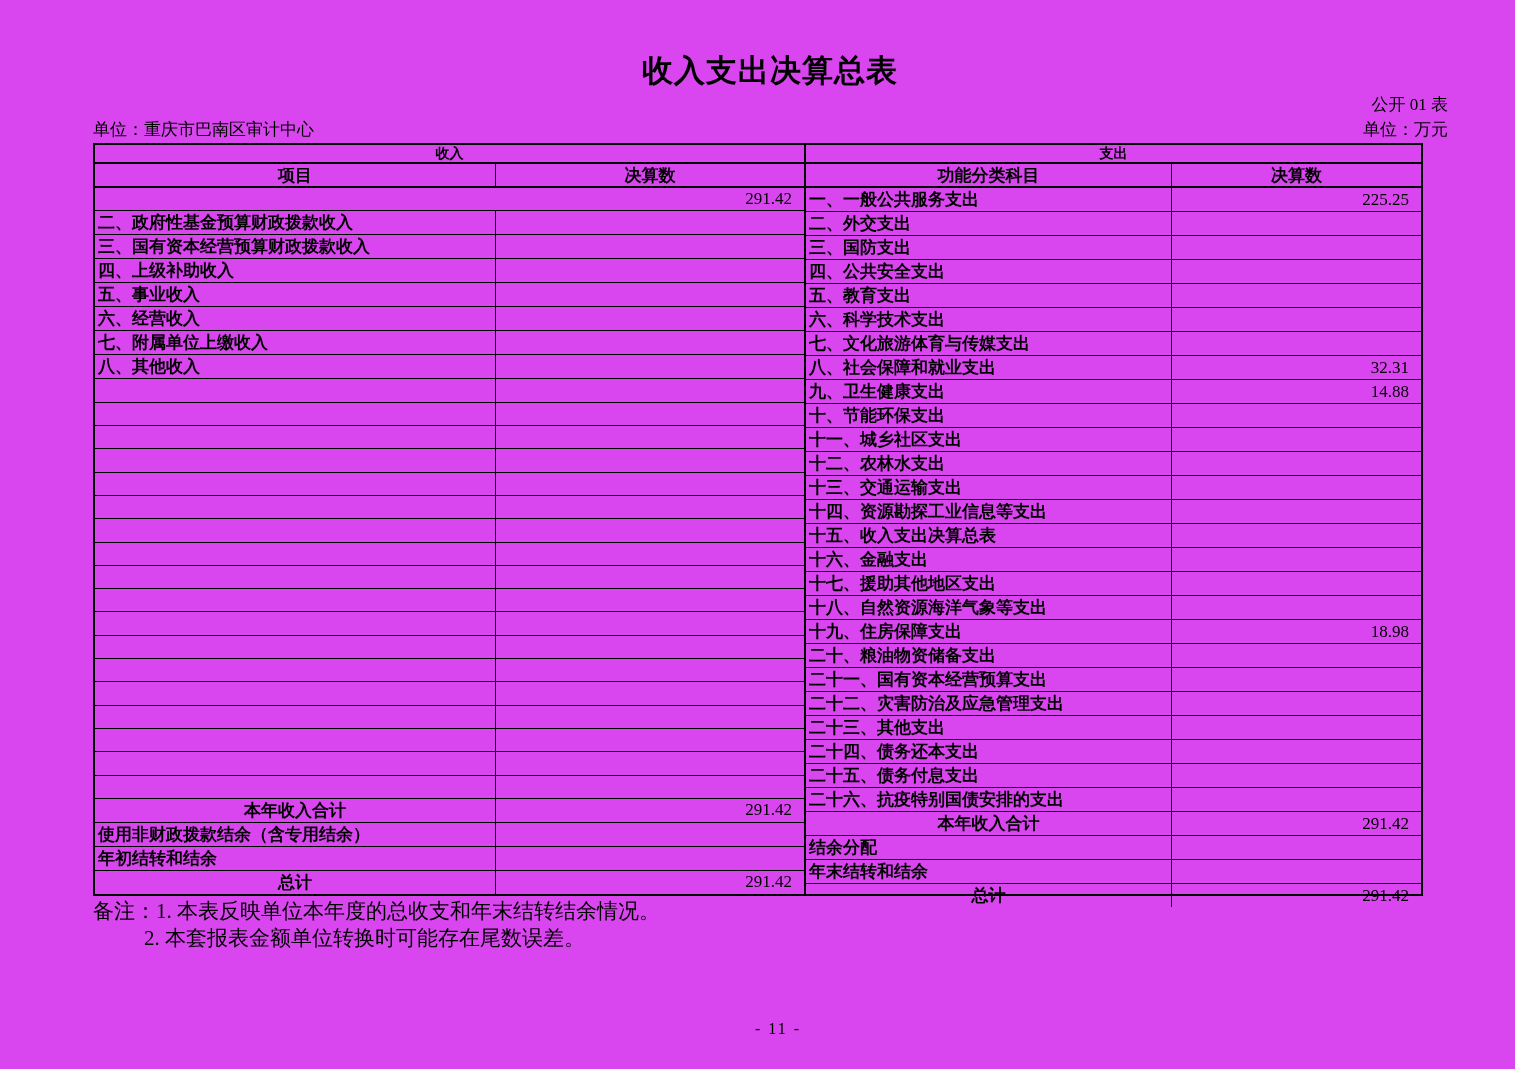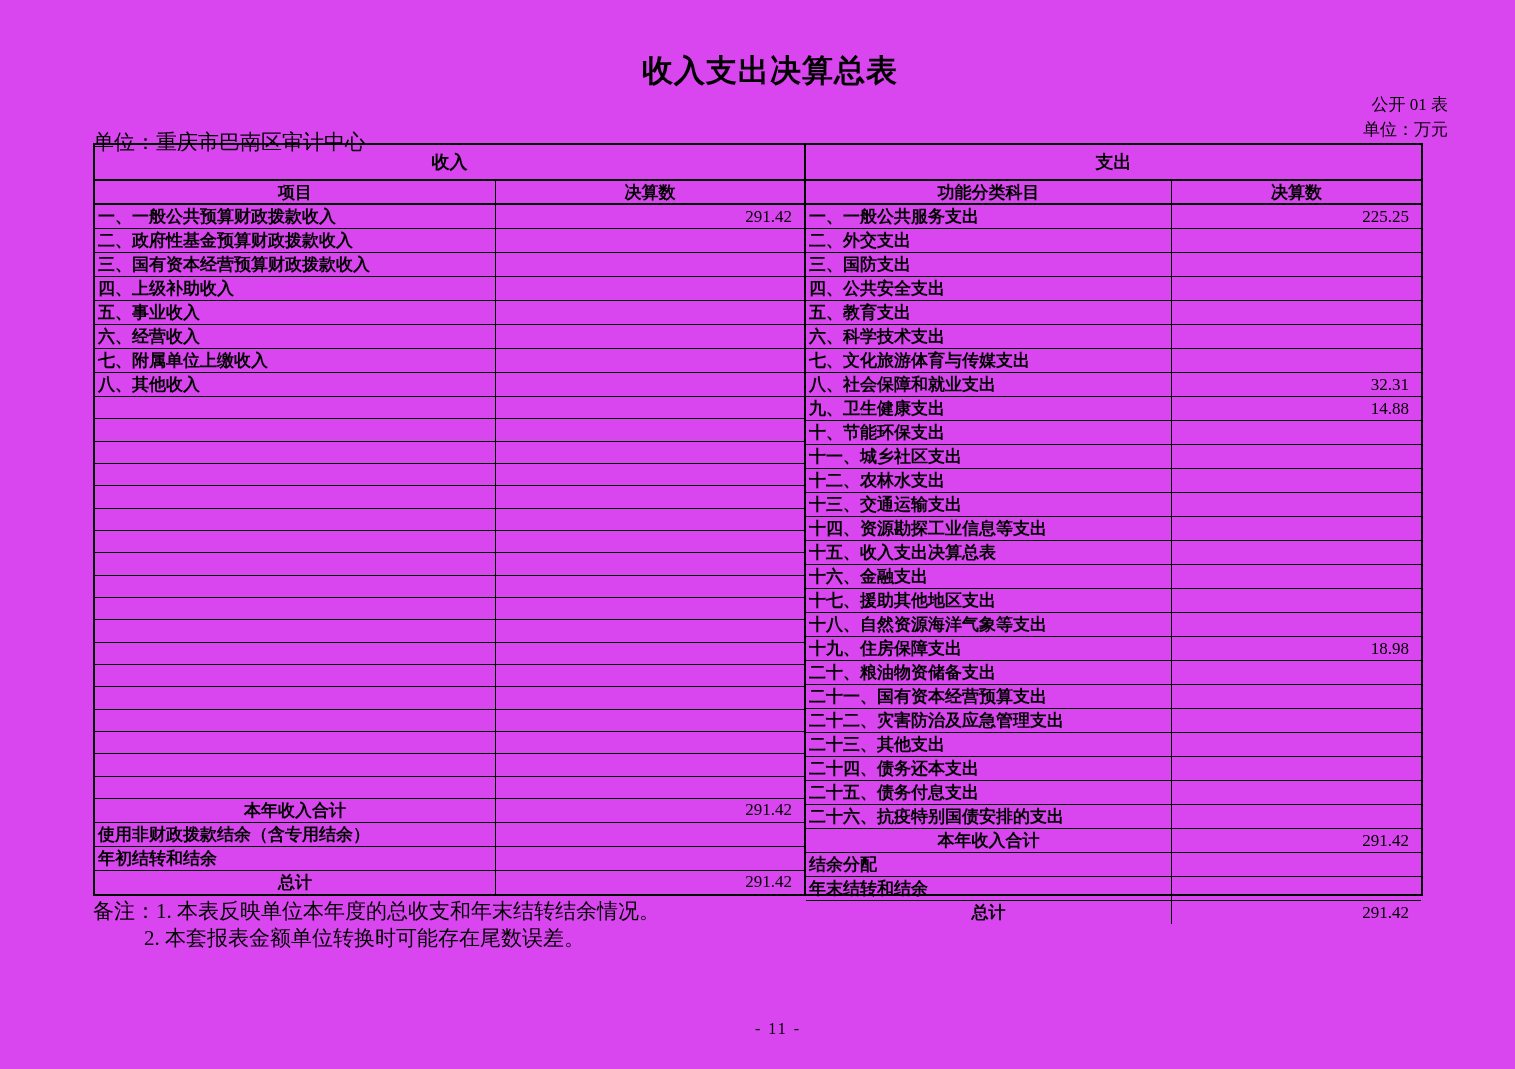--- a/index.html
+++ b/index.html
@@ -12,39 +12,39 @@
     padding-left:25px;
   }
   .title{
     position:absolute;top:50px;left:0;width:100%;
     text-align:center;font-size:31px;font-weight:bold;letter-spacing:1px;
   }
   .doc-label{
     position:absolute;top:93px;right:92px;font-size:17px;
   }
   .unit-name{
-    position:absolute;top:128px;left:93px;font-size:21px;
+    position:absolute;top:118px;left:93px;font-size:17px;
   }
   .unit-money{
     position:absolute;top:118px;right:92px;font-size:17px;
   }
   .table{
     position:absolute;top:143px;left:93px;
     width:1330px;height:753px;
     border:2px solid #000;box-sizing:border-box;
     display:flex;
   }
   .half{display:flex;flex-direction:column;box-sizing:border-box;}
   .half.income{width:711px;border-right:2px solid #000;}
   .half.expense{flex:1;}
   .sec-header{
-    height:36px;flex:none;box-sizing:border-box;
+    height:19px;flex:none;box-sizing:border-box;
     border-bottom:2px solid #000;
     display:flex;align-items:center;justify-content:center;
-    font-size:18px;font-weight:bold;
+    font-size:14px;font-weight:bold;
   }
   .col-header{
     height:24px;flex:none;box-sizing:border-box;
     border-bottom:2px solid #000;
     display:flex;font-size:17px;font-weight:bold;
   }
   .col-header .c1{
     display:flex;align-items:center;justify-content:center;
     border-right:1px solid #000;box-sizing:border-box;
   }
@@ -93,21 +93,20 @@
   <div class="table">
 
     <div class="half income">
       <div class="sec-header">收入</div>
       <div class="col-header income">
         <div class="c1">项目</div>
         <div class="c2">决算数</div>
       </div>
       <div class="rows income">
           <div class="row">
-            <div class="c1">一、一般公共预算财政拨款收入</div>
             <div class="c2">291.42</div>
           </div>
           <div class="row">
             <div class="c1">二、政府性基金预算财政拨款收入</div>
             <div class="c2"></div>
           </div>
           <div class="row">
             <div class="c1">三、国有资本经营预算财政拨款收入</div>
             <div class="c2"></div>
           </div>

